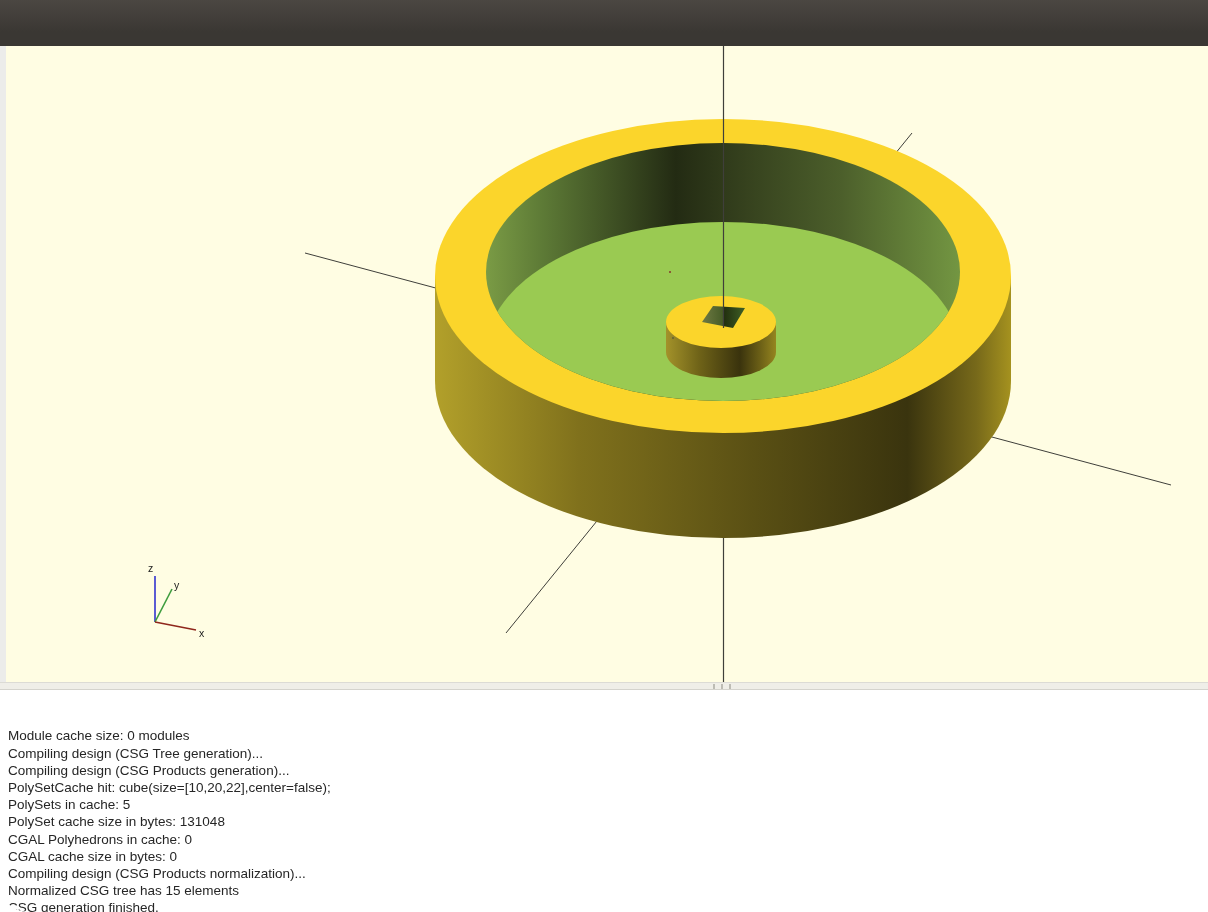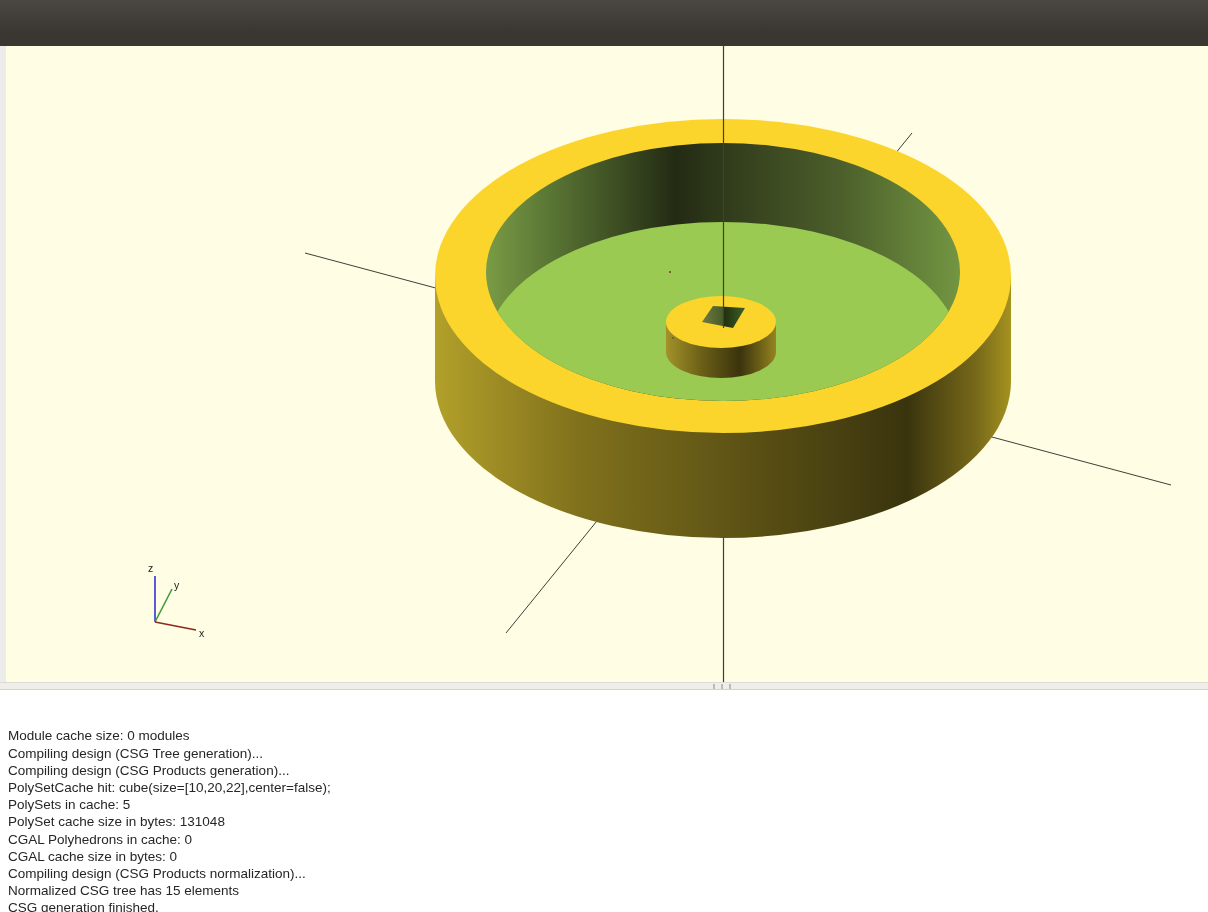--- a/index.html
+++ b/index.html
@@ -48,20 +48,21 @@
     position: absolute;
     top: 690px; left: 0;
     width: 1208px; height: 222px;
     background: #ffffff;
     color: #262626;
     font-size: 13.5px;
     line-height: 17.2px;
     padding: 3px 8px;
     overflow: hidden;
     white-space: pre;
+    border-radius: 28px;
   }
   .console-line { height: 17.2px; }
 </style>
 </head>
 <body>
 
 <div id="window">
 
   <div id="titlebar"></div>
 

